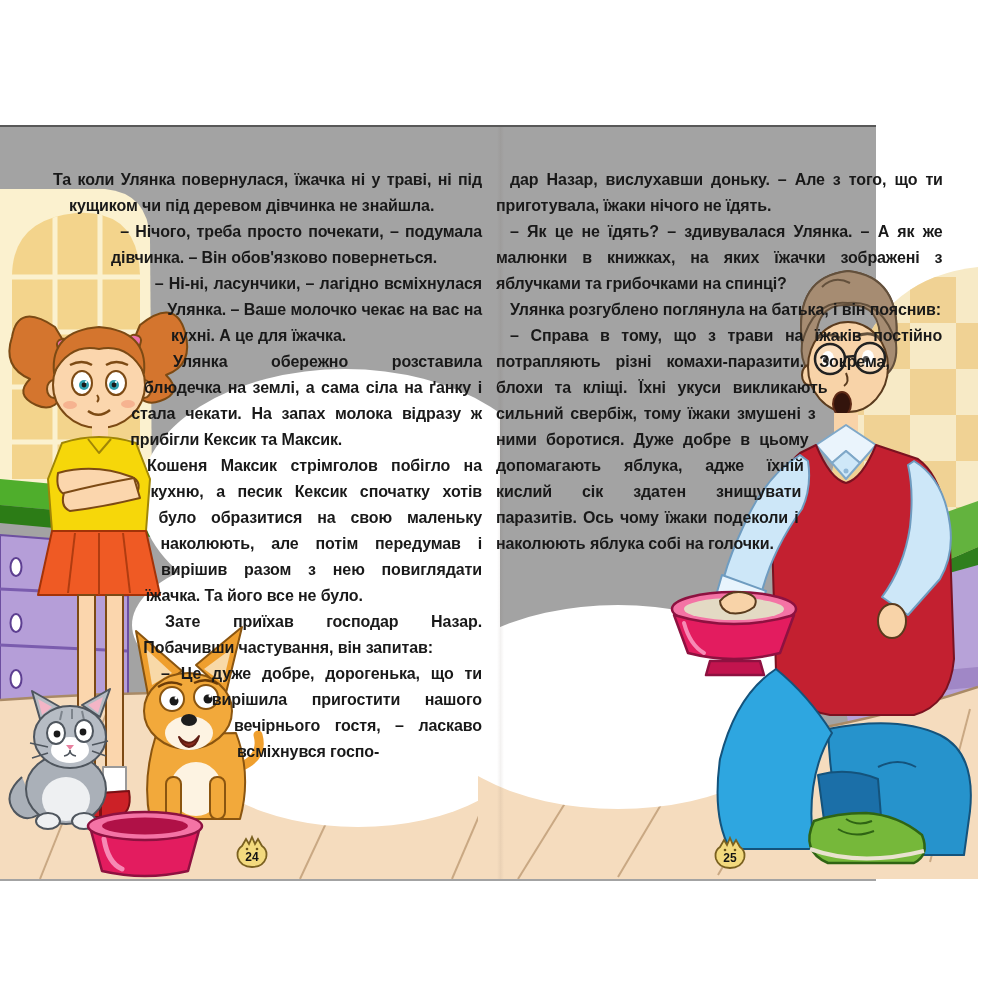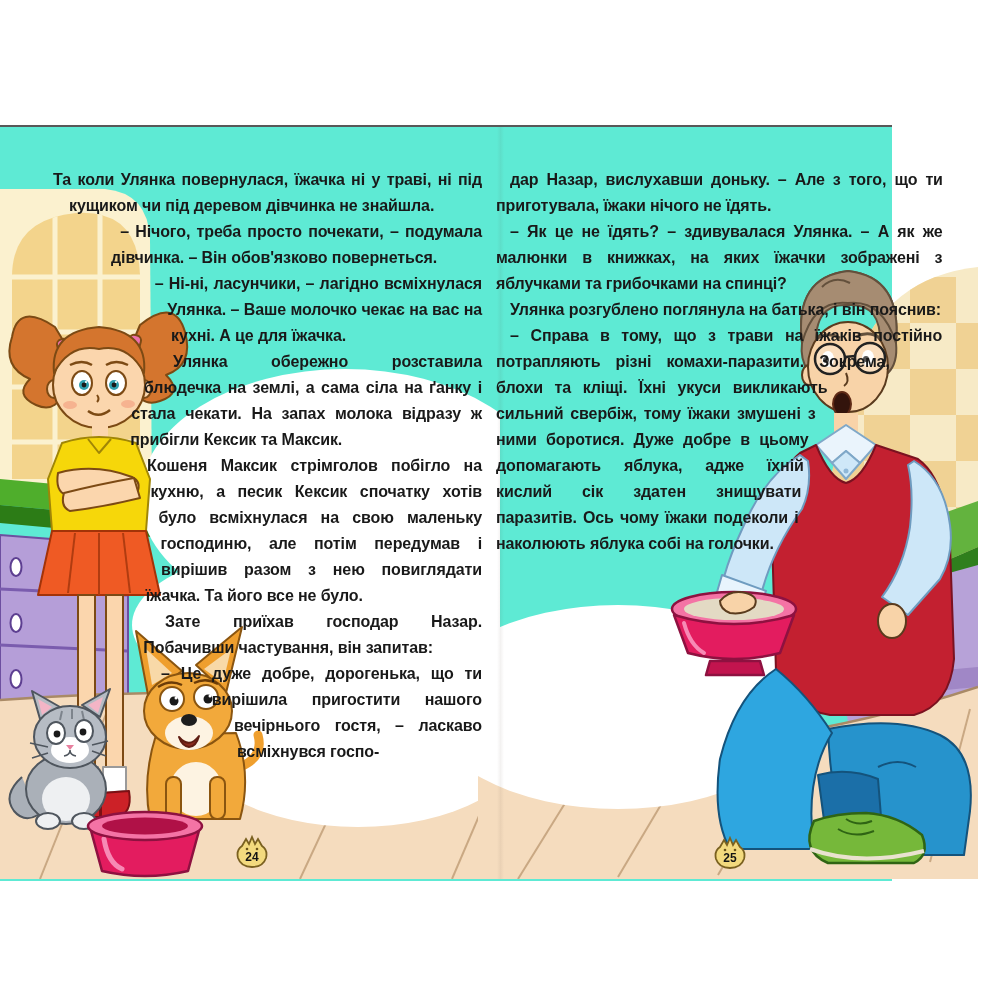--- a/index.html
+++ b/index.html
@@ -1,19 +1,19 @@
 <!DOCTYPE html>
 <html><head>
 <meta charset="utf-8">
 <style>
   html,body{margin:0;padding:0;background:#ffffff;}
   .canvas{position:relative;width:1000px;height:1000px;background:#ffffff;overflow:hidden;
           font-family:"Liberation Sans",sans-serif;}
-  .book{position:absolute;left:0;top:125px;width:876px;height:754px;background:#5eead4;
-        border-top:2.5px solid #585858;padding-left:16px;}
+  .book{position:absolute;left:0;top:125px;width:876px;height:754px;background:#a3a3a3;
+        border-top:2.5px solid #585858;}
   .page{position:absolute;top:0;width:500px;height:752px;overflow:hidden;}
   .page-left{left:0;}
   .page-right{left:478px;}
   .gutter{position:absolute;left:497px;top:0;width:7px;height:752px;z-index:6;
           background:linear-gradient(90deg,rgba(0,0,0,0) 0%,rgba(90,70,60,0.07) 50%,rgba(0,0,0,0) 100%);}
   .scene{position:absolute;left:0;top:0;width:500px;height:752px;z-index:1;}
   .text-block{position:absolute;z-index:5;width:452px;height:665px;top:40px;
               font-weight:bold;font-size:16px;line-height:26px;letter-spacing:-0.1px;
               color:#191919;text-align:justify;}
   .text-left{left:30px;}
@@ -179,21 +179,21 @@
           <ellipse cx="145" cy="699" rx="43" ry="8.5" fill="#b01147" stroke="none"></ellipse>
         </g>
       </svg>
 
       <div class="text-block text-left">
         <div class="spacer-left"></div>
         <p>Та коли Улянка повернулася, їжачка ні у траві, ні під кущиком чи під деревом дівчинка не знайшла.</p>
         <p>– Нічого, треба просто почекати, – подумала дівчинка. – Він обов'язково повернеться.</p>
         <p>– Ні-ні, ласунчики, – лагідно всміхнулася Улянка. – Ваше молочко чекає на вас на кухні. А це для їжачка.</p>
         <p>Улянка обережно розставила блюдечка на землі, а сама сіла на ґанку і стала чекати. На запах молока відразу ж прибігли Кексик та Максик.</p>
-        <p>Кошеня Максик стрімголов побігло на кухню, а песик Кексик спочатку хотів було всміхнулася на свою маленьку господиню, але потім передумав і вирішив разом з нею повиглядати їжачка. Та його все не було.</p>
+        <p>Кошеня Максик стрімголов побігло на кухню, а песик Кексик спочатку хотів було образитися на свою маленьку наколюють, але потім передумав і вирішив разом з нею повиглядати їжачка. Та його все не було.</p>
         <p>Зате приїхав господар Назар. Побачивши частування, він запитав:</p>
         <p>– Це дуже добре, дорогенька, що ти вирішила пригостити нашого вечірнього гостя, – ласкаво всміхнувся госпо-</p>
       </div>
 
       <svg class="badge badge-left" viewBox="0 0 36 34" xmlns="http://www.w3.org/2000/svg">
         <path d="M8,11 L12,4 L15,9 L18,2 L21,9 L24,4 L28,11 Q34,15 32,23 Q29,32 18,32 Q7,32 4,23 Q2,15 8,11 Z" fill="#f3da7e" stroke="#7a6120" stroke-width="1.8"></path>
         <circle cx="13" cy="14" r="1.3" fill="#6b5418"></circle>
         <circle cx="23" cy="14" r="1.3" fill="#6b5418"></circle>
         <text x="18" y="26" text-anchor="middle" font-family="Liberation Sans, sans-serif" font-size="12" font-weight="bold" fill="#141414">24</text>
       </svg>

